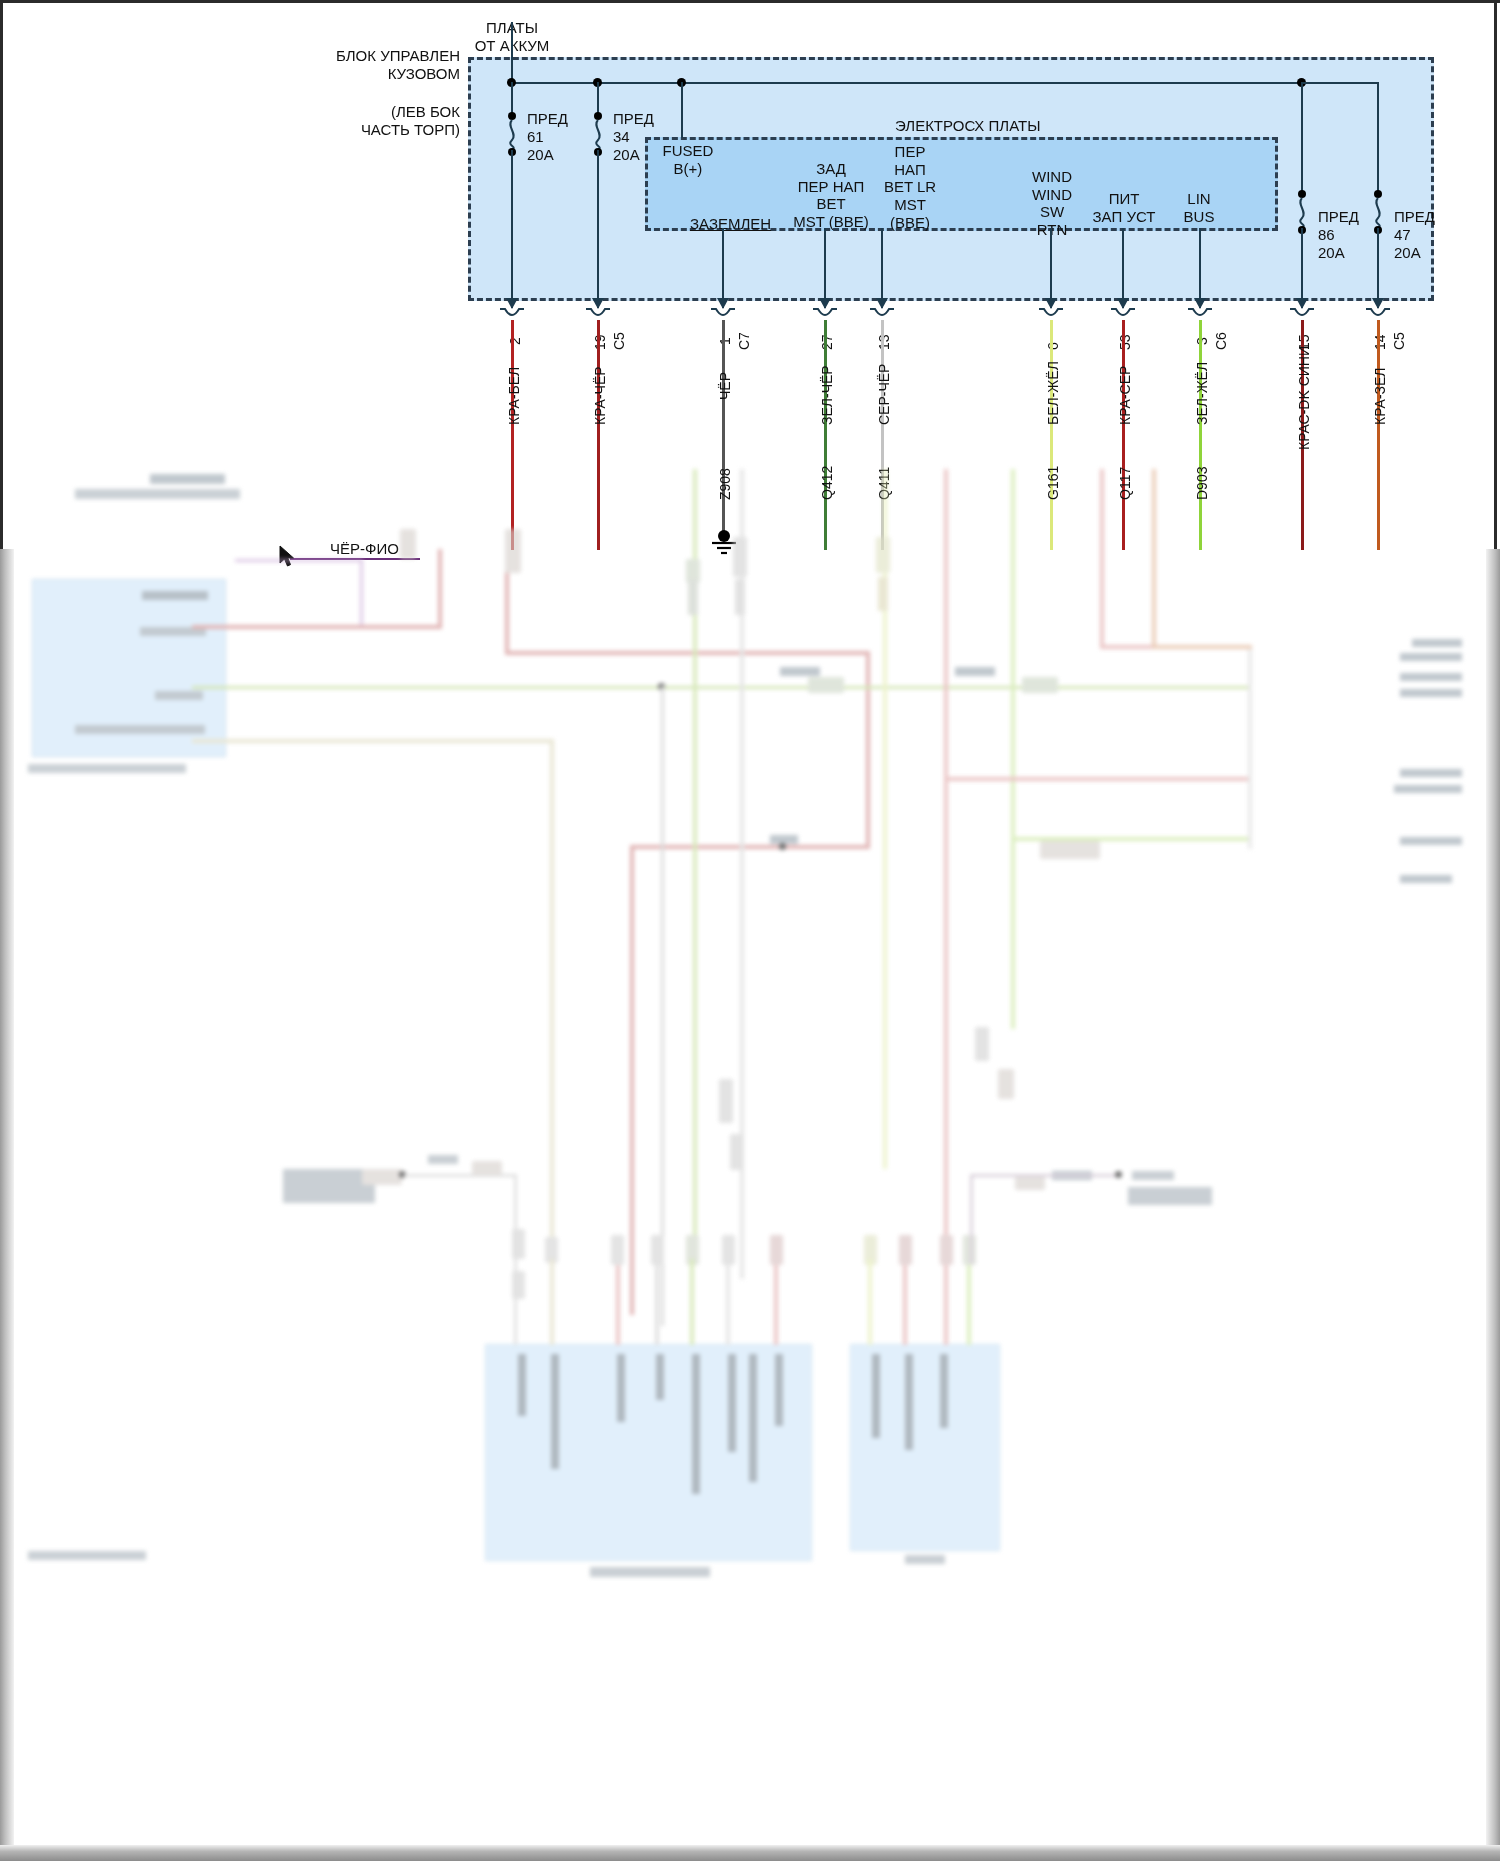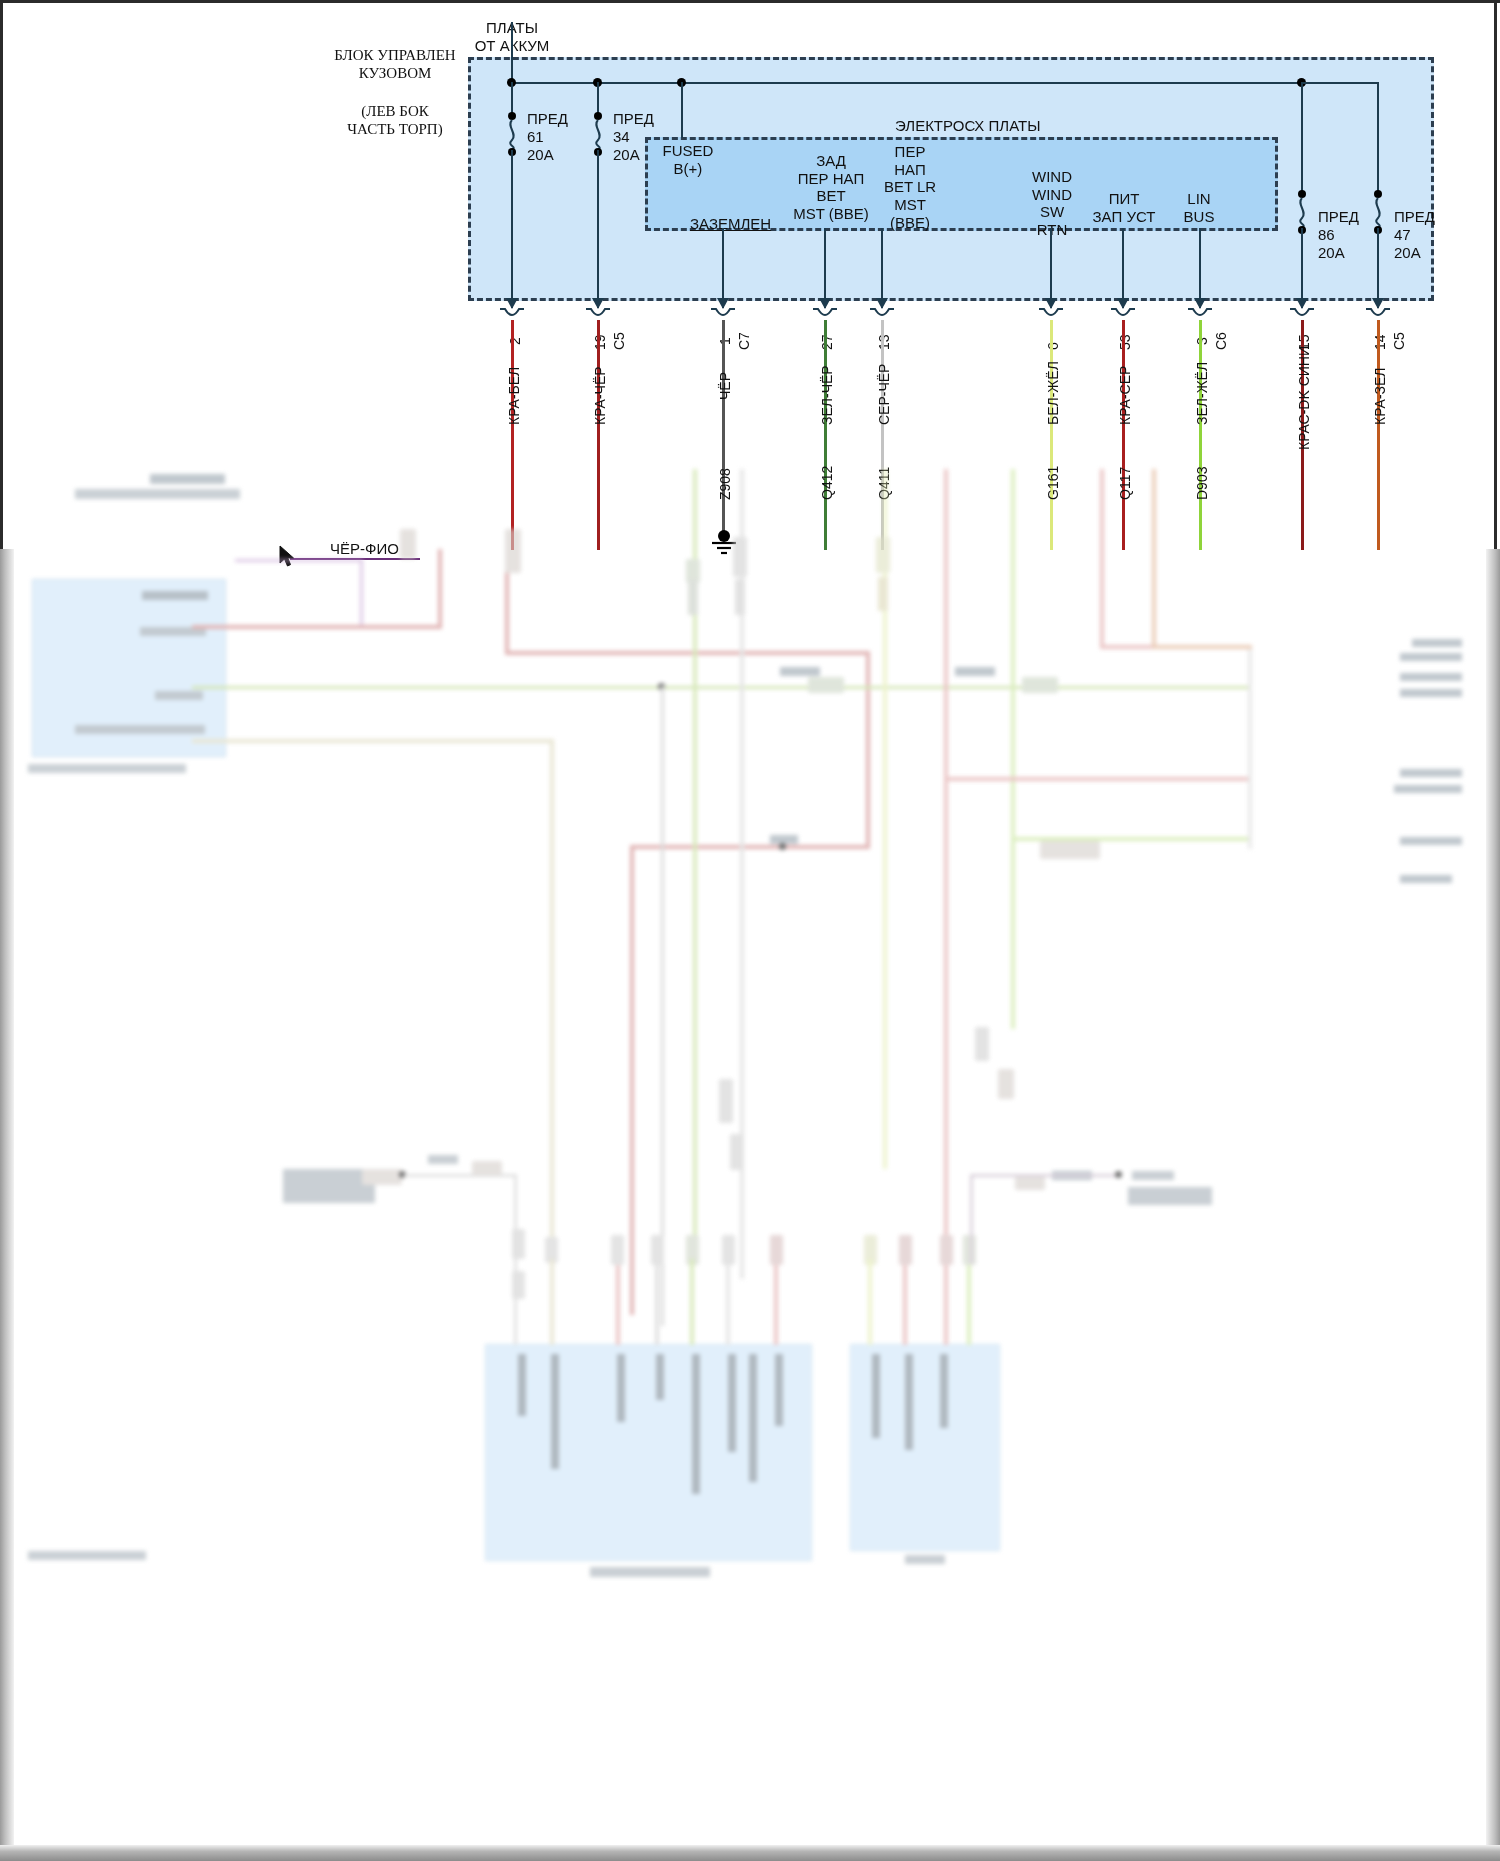--- a/index.html
+++ b/index.html
@@ -35,21 +35,21 @@
   }
   .pcb-box{
     position:absolute;
     left:645px;top:137px;width:633px;height:94px;
     background:#a9d4f5;
     border:3px dashed #2c3e50;
     box-sizing:border-box;
   }
 
   .lbl{position:absolute;font-size:15px;color:#111;line-height:1.18;white-space:nowrap;}
-  .lbl.r{text-align:center;font-family:Liberation Serif, serif;}
+  .lbl.r{text-align:right;}
   .lbl.c{text-align:center;}
   .u{text-decoration:underline;}
 
   .vwire{position:absolute;width:2px;background:#1d3b4e;}
   .hwire{position:absolute;height:2px;background:#1d3b4e;}
   .node{position:absolute;width:9px;height:9px;border-radius:50%;background:#000;}
 
   .fuse{position:absolute;width:14px;height:46px;}
   .fuse svg{display:block;}
 
@@ -113,21 +113,21 @@
     <div class="pcb-box"></div>
     <div class="lbl" style="left:895px;top:117px;">ЭЛЕКТРОСХ ПЛАТЫ</div>
 
     <div class="lbl c" style="left:648px;top:142px;width:80px;">
       <div>FUSED</div>
       <div>B(+)</div>
     </div>
 
     <div class="lbl u" style="left:690px;top:215px;">ЗАЗЕМЛЕН</div>
 
-    <div class="lbl c" style="left:776px;top:152px;width:110px;">
+    <div class="lbl c" style="left:776px;top:160px;width:110px;">
       <div>ЗАД</div>
       <div>ПЕР НАП</div>
       <div>BET</div>
       <div>MST (BBE)</div>
     </div>
     <div class="lbl c" style="left:866px;top:143px;width:88px;">
       <div>ПЕР</div>
       <div>НАП</div>
       <div>BET LR</div>
       <div>MST</div>

